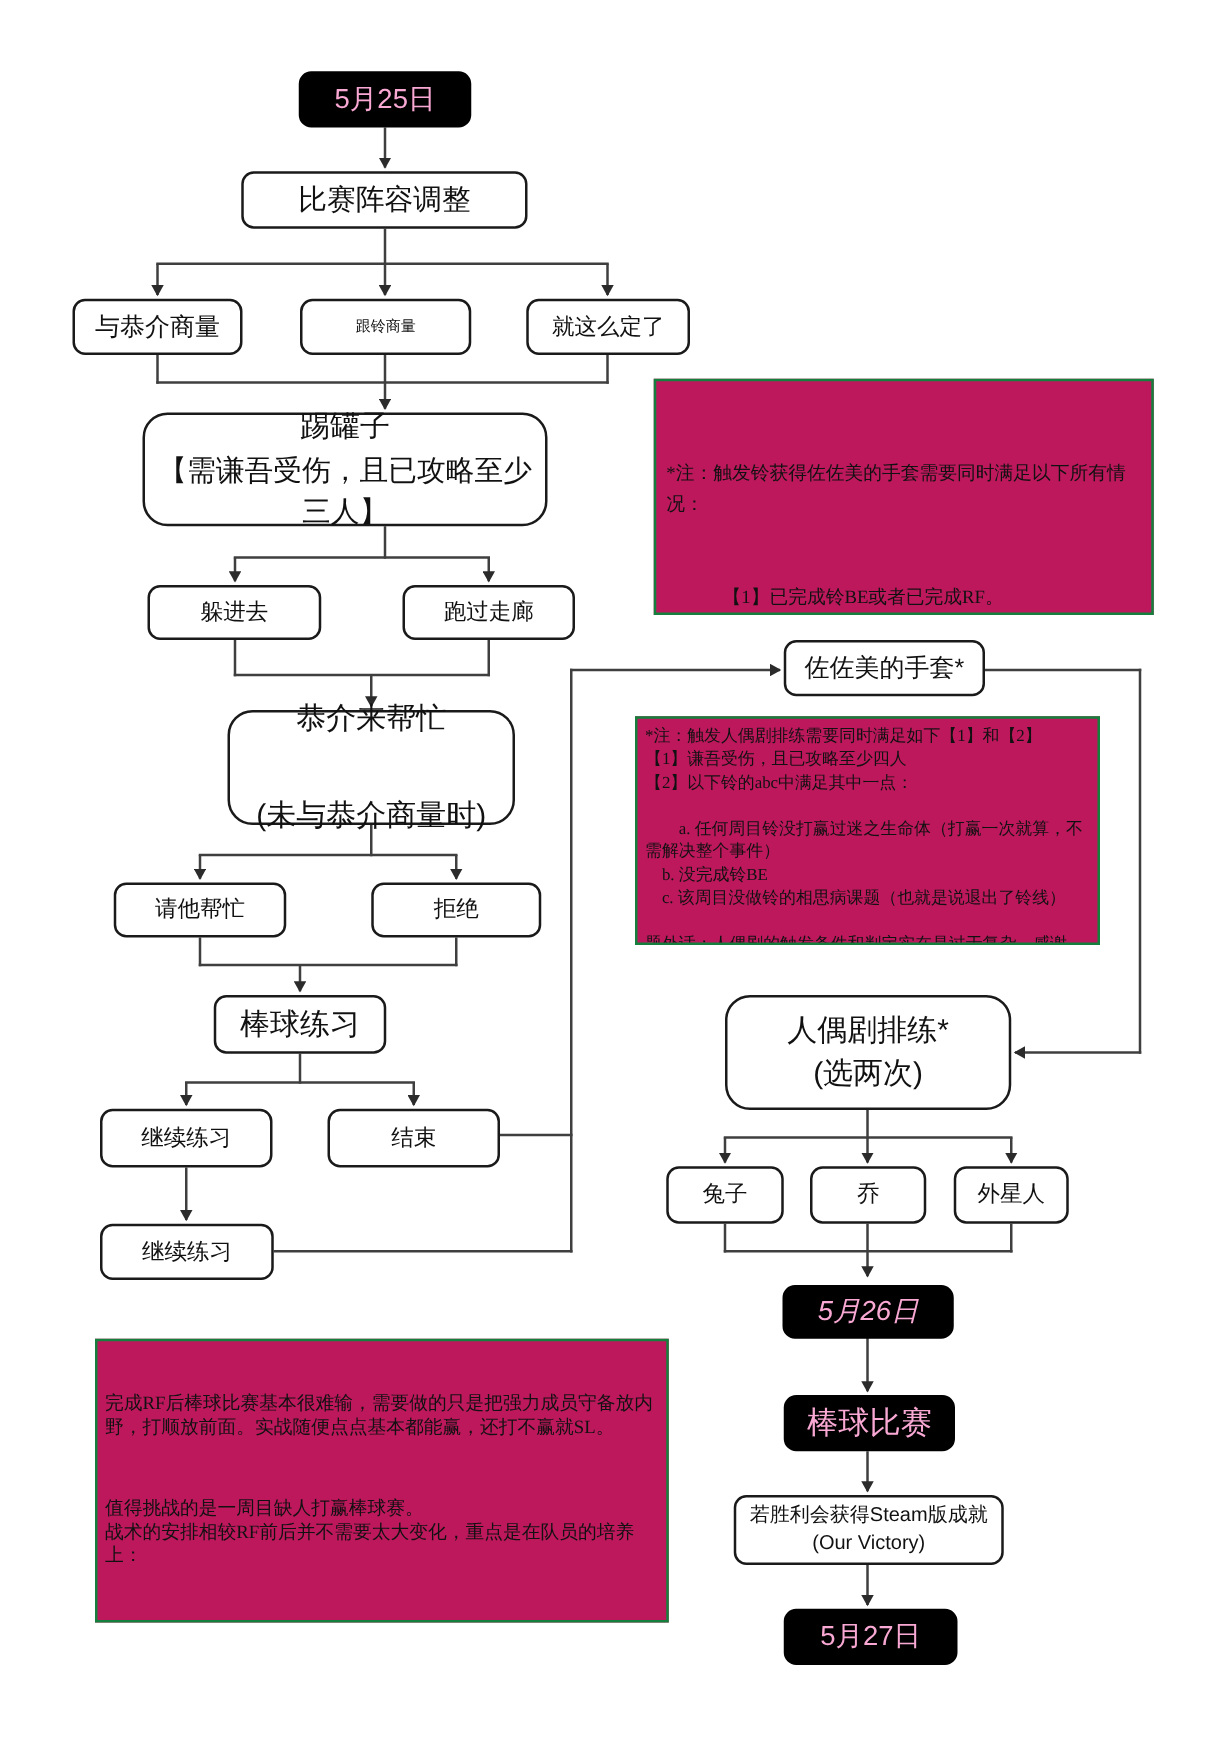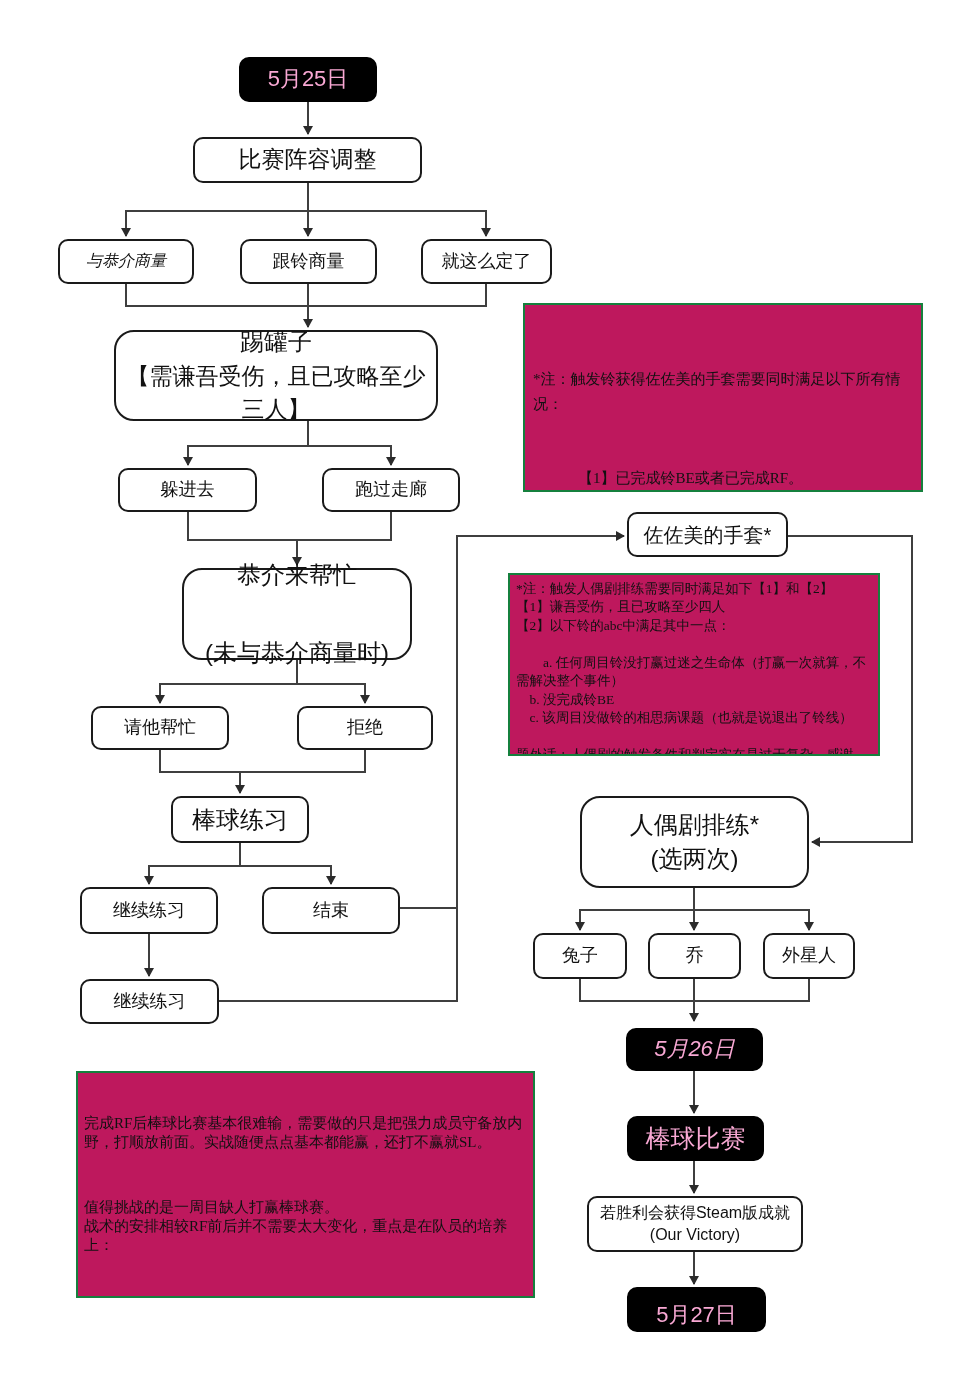--- a/index.html
+++ b/index.html
@@ -91,24 +91,24 @@
   </svg>
 
   <div class="node date" style="left:239px;top:57px;width:138px;height:45px;font-size:22px;">
     <span>5月25日</span>
   </div>
 
   <div class="node b" style="left:193px;top:137px;width:229px;height:46px;font-size:23px;">
     <span>比赛阵容调整</span>
   </div>
 
-  <div class="node" style="left:58px;top:239px;width:136px;height:45px;font-size:16px;font-style:italic;">
+  <div class="node" style="left:58px;top:239px;width:136px;height:45px;font-size:20px;">
     <span>与恭介商量</span>
   </div>
-  <div class="node" style="left:240px;top:239px;width:137px;height:45px;font-size:18px;">
+  <div class="node" style="left:240px;top:239px;width:137px;height:45px;font-size:12px;">
     <span>跟铃商量</span>
   </div>
   <div class="node" style="left:421px;top:239px;width:131px;height:45px;font-size:18px;">
     <span>就这么定了</span>
   </div>
 
   <div class="node big b" style="left:114px;top:330px;width:324px;height:91px;font-size:23px;line-height:1.45;">
     <span style="font-size:24px;">踢罐子</span>
     <span>【需谦吾受伤，且已攻略至少三人】</span>
   </div>
@@ -171,21 +171,21 @@
 
   <div class="node date b" style="left:627px;top:1116px;width:137px;height:45px;font-size:25px;">
     <span>棒球比赛</span>
   </div>
 
   <div class="node" style="left:587px;top:1196px;width:216px;height:56px;font-size:16px;line-height:1.35;">
     <span>若胜利会获得Steam版成就</span>
     <span>(Our Victory)</span>
   </div>
 
-  <div class="node date" style="left:627px;top:1287px;width:139px;height:45px;font-size:22px;justify-content:flex-end;">
+  <div class="node date" style="left:627px;top:1287px;width:139px;height:45px;font-size:22px;">
     <span>5月27日</span>
   </div>
 
   <div class="note" style="left:523px;top:303px;width:400px;height:189px;font-size:15px;line-height:1.66;padding:12px 8px 0 8px;">
     <div class="para">*注：触发铃获得佐佐美的手套需要同时满足以下所有情况：</div>
     <div class="para">　　　【1】已完成铃BE或者已完成RF。</div>
     
     
   </div>
 

